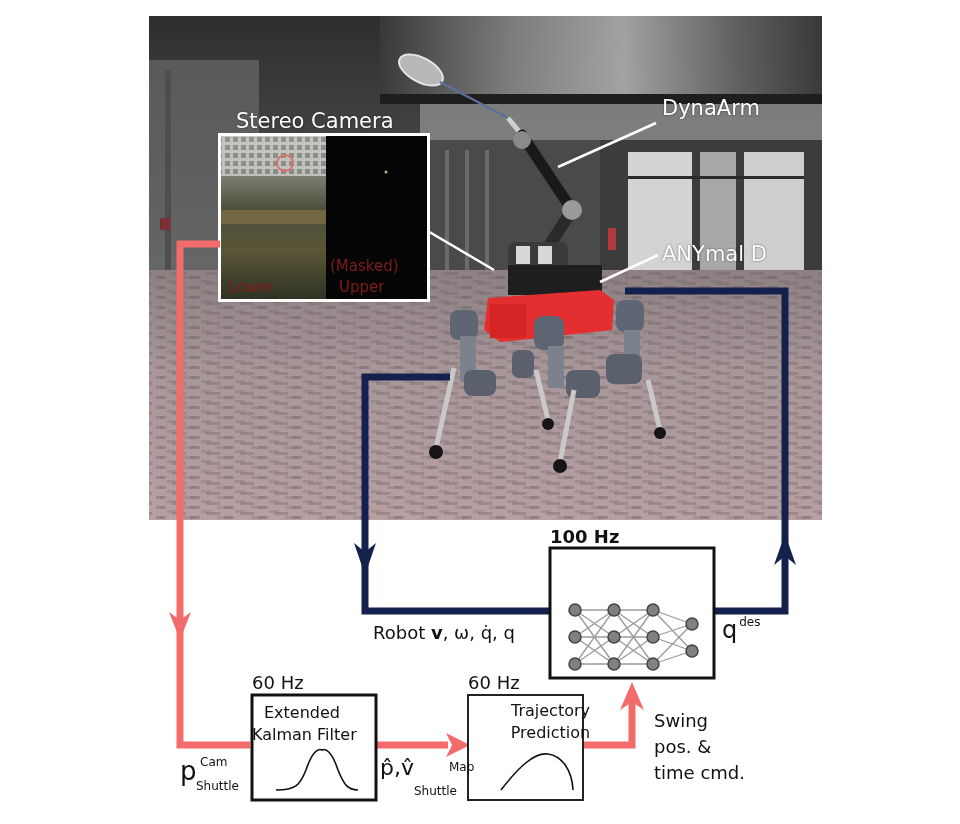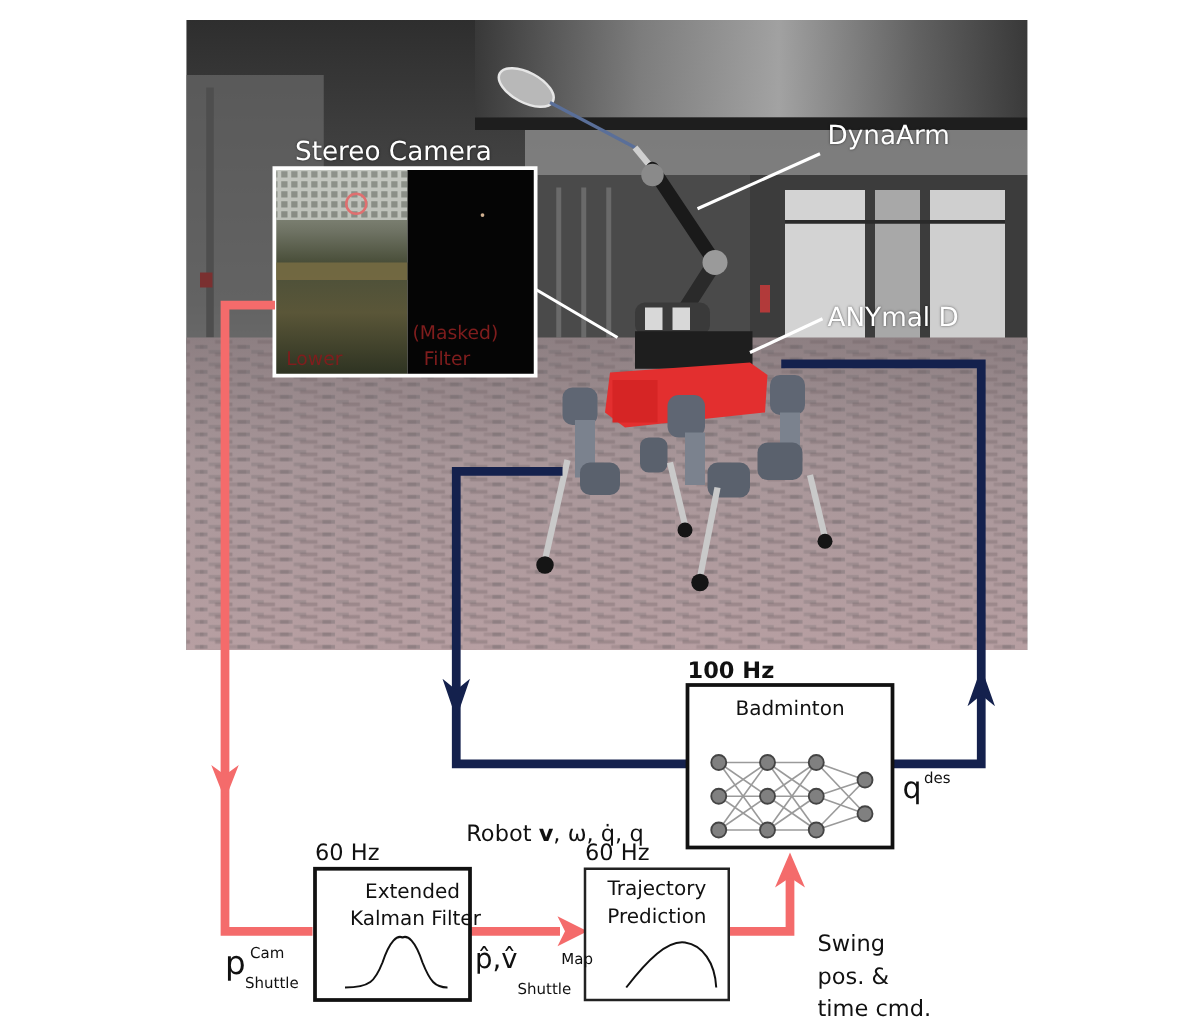--- a/index.html
+++ b/index.html
@@ -4,21 +4,21 @@
 <style>
   html, body { margin: 0; padding: 0; background: #ffffff; }
   body { width: 960px; height: 824px; position: relative; overflow: hidden;
          font-family: "DejaVu Sans", sans-serif; color: #111; }
   #scene { position: absolute; left: 0; top: 0; width: 960px; height: 824px; }
   .lbl { position: absolute; white-space: nowrap; line-height: 1; }
   .photo-lbl { color: #ffffff; font-size: 21px; text-shadow: 0 0 2px rgba(0,0,0,0.6); }
   .inset-lbl { color: #7f1d1d; font-size: 15px; }
   .hz { font-size: 18px; color: #111; }
   .box-title { font-size: 16px; color: #111; text-align: center; line-height: 1.35; }
-  .sig { font-size: 18px; color: #111; margin-top: 35px; }
+  .sig { font-size: 18px; color: #111; }
   .sup { font-size: 12px; }
   .sub { font-size: 12px; }
 </style>
 </head>
 <body>
 
 <svg id="scene" viewBox="0 0 960 824" xmlns="http://www.w3.org/2000/svg">
   <defs>
     <linearGradient id="wallGrad" x1="0" y1="0" x2="0" y2="1">
       <stop offset="0" stop-color="#2e2e2e"></stop>
@@ -215,34 +215,33 @@
 
   <path d="M501 790 C 518 768, 534 752, 548 754 C 562 756, 572 770, 573 790" fill="none" stroke="#111" stroke-width="1.6"></path>
 </svg>
 
 <div class="lbl photo-lbl" style="left:236px; top:111px;">Stereo Camera</div>
 <div class="lbl photo-lbl" style="left:662px; top:98px;">DynaArm</div>
 <div class="lbl photo-lbl" style="left:662px; top:244px;">ANYmal D</div>
 
 <div class="lbl inset-lbl" style="left:229px; top:280px;">Lower</div>
 <div class="lbl inset-lbl" style="left:330px; top:259px;">(Masked)</div>
-<div class="lbl inset-lbl" style="left:339px; top:280px;">Filter</div>
+<div class="lbl inset-lbl" style="left:339px; top:280px;">Upper</div>
 
 <div class="lbl hz" style="left:550px; top:528px;font-weight:bold;">100 Hz</div>
 <div class="lbl hz" style="left:252px; top:674px;">60 Hz</div>
 <div class="lbl hz" style="left:468px; top:674px;">60 Hz</div>
 
 <div class="lbl box-title" style="left:550px; top:556px; width:164px;">
-  <div>Badminton</div>
-</div>
-<div class="lbl box-title" style="left:252px; top:702px; width:100px;margin-left:28px;">
+</div>
+<div class="lbl box-title" style="left:252px; top:702px; width:100px;">
   <div>Extended</div>
   <div>Kalman Filter</div>
 </div>
-<div class="lbl box-title" style="left:468px; top:700px; width:115px;">
+<div class="lbl box-title" style="left:493px; top:700px; width:115px;">
   <div>Trajectory</div>
   <div>Prediction</div>
 </div>
 
 <div class="lbl sig" style="left:373px; top:624px;"><span>Robot </span><b>v</b><span>, ω, q̇, q</span></div>
 
 <div class="lbl" style="left:722px; top:618px;">
   <span style="font-size:24px;">q</span><span class="sup" style="position:relative; top:-12px; left:2px;">des</span>
 </div>
 

